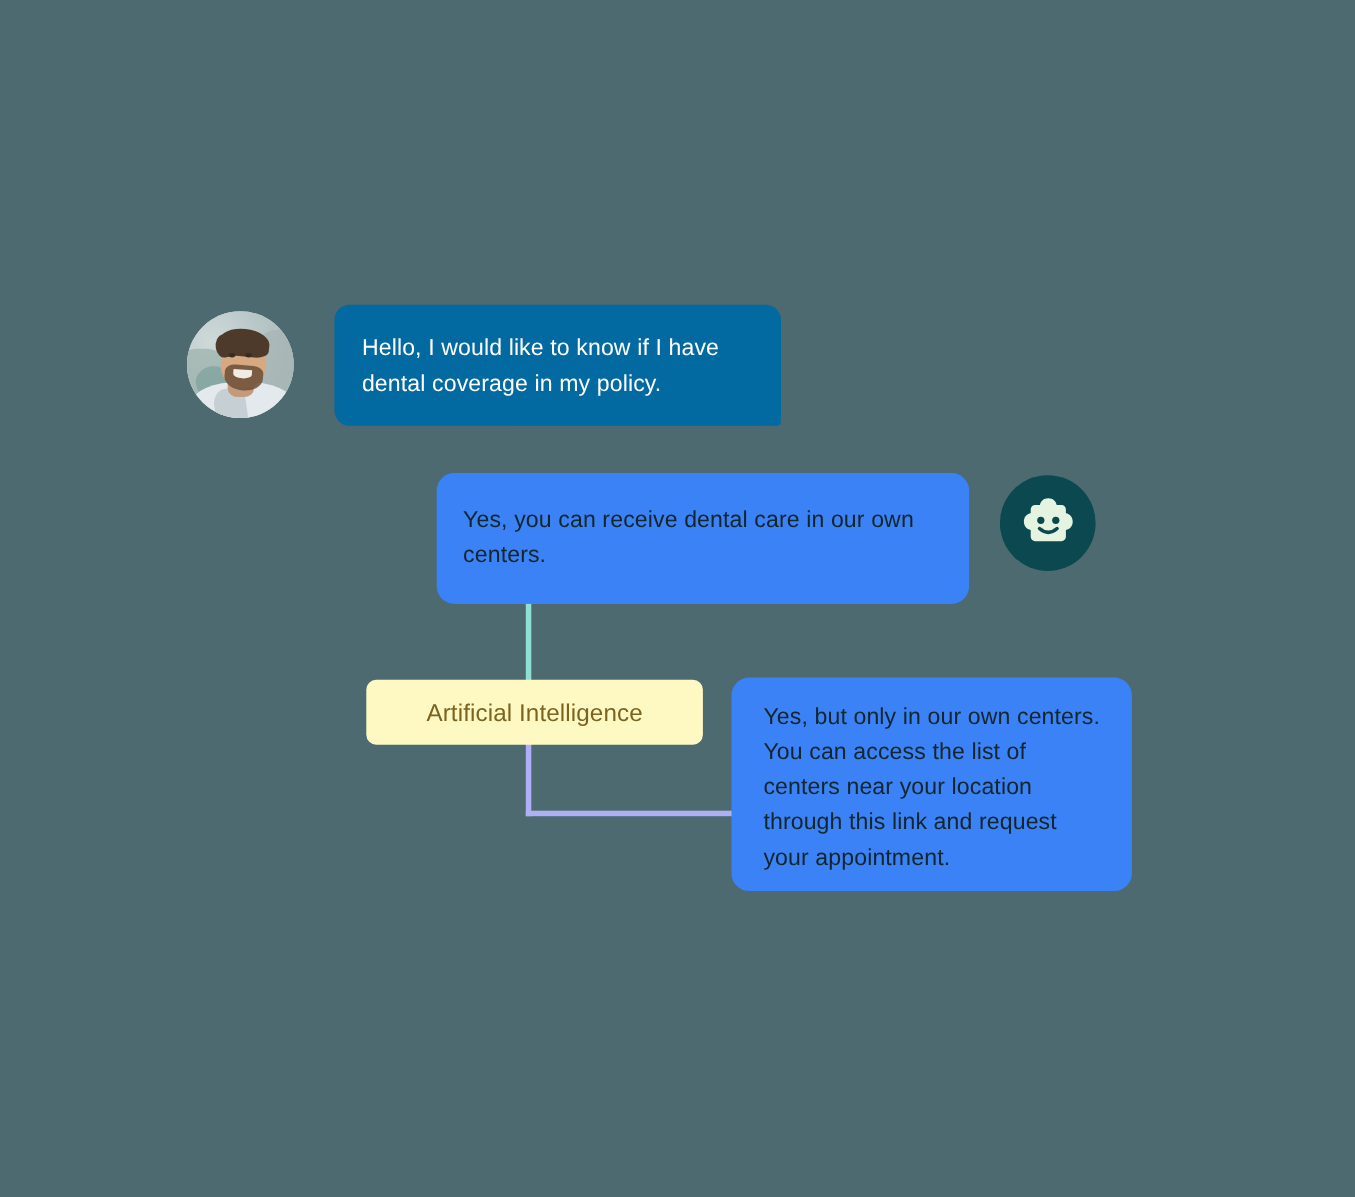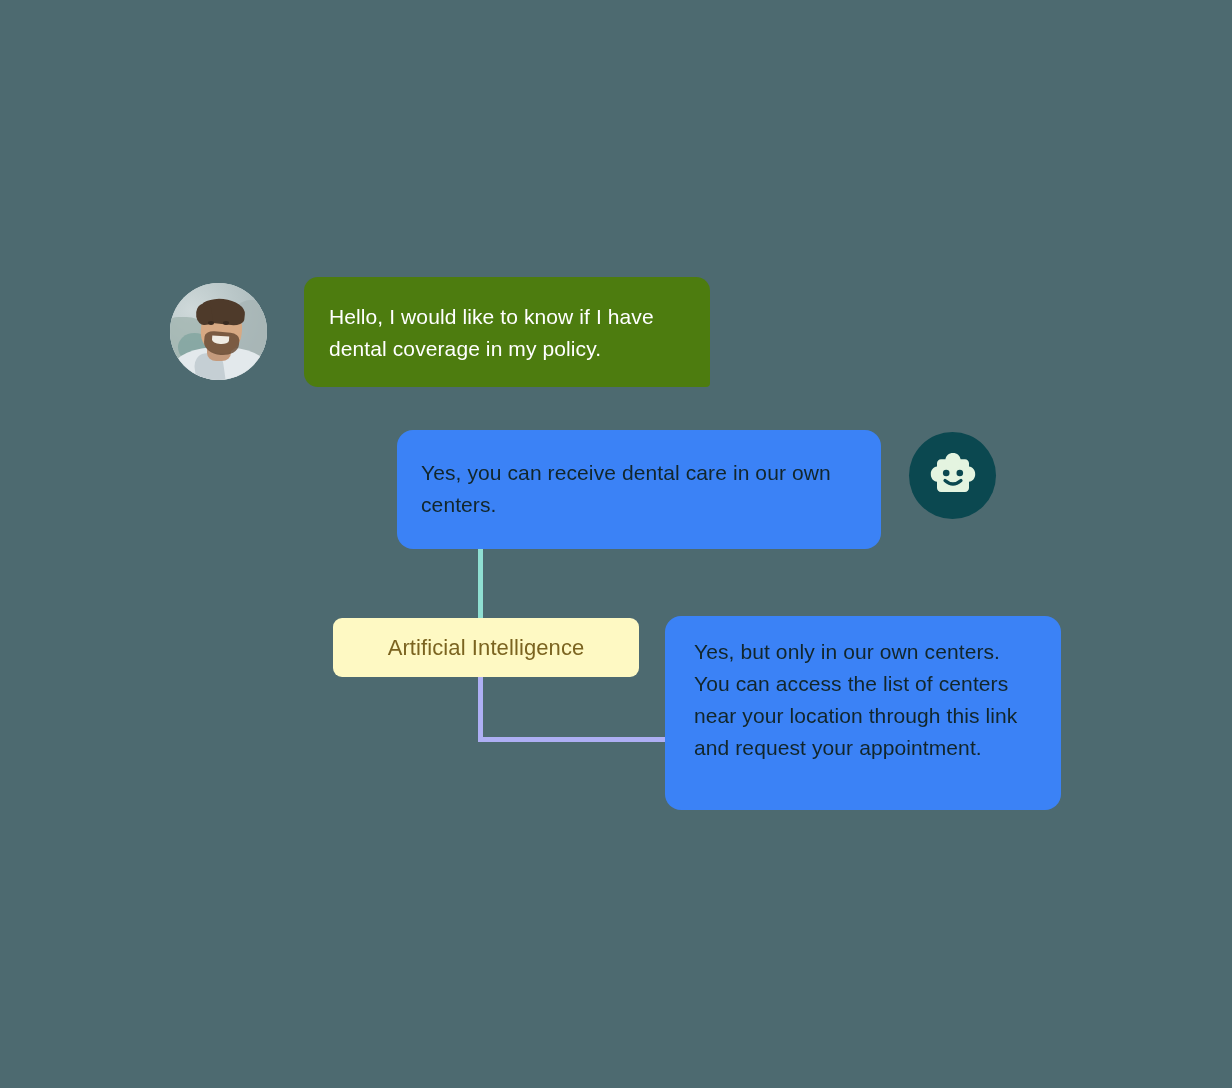--- a/index.html
+++ b/index.html
@@ -134,21 +134,21 @@
     transform: rotate(4deg);
   }
 
   
   .bubble-user {
     position: absolute;
     left: 304px;
     top: 277px;
     width: 406px;
     height: 110px;
-    background: #4d7c0f;
+    background: #0369a1;
     border-radius: 14px 14px 4px 14px;
     box-sizing: border-box;
     padding: 24px 26px 0 25px;
     color: #ffffff;
     font-size: 21px;
     line-height: 32px;
     letter-spacing: .1px;
   }
 
   
@@ -180,21 +180,21 @@
   #bubble-bot-1 {
     left: 397px;
     top: 430px;
     width: 484px;
     height: 119px;
     padding: 27px 26px 0 24px;
   }
   #bubble-bot-2 {
     left: 665px;
     top: 616px;
-    width: 396px;
+    width: 364px;
     height: 194px;
     padding: 20px 24px 0 29px;
   }
 
   
   .conn-teal {
     position: absolute;
     left: 478px;
     top: 549px;
     width: 5px;

